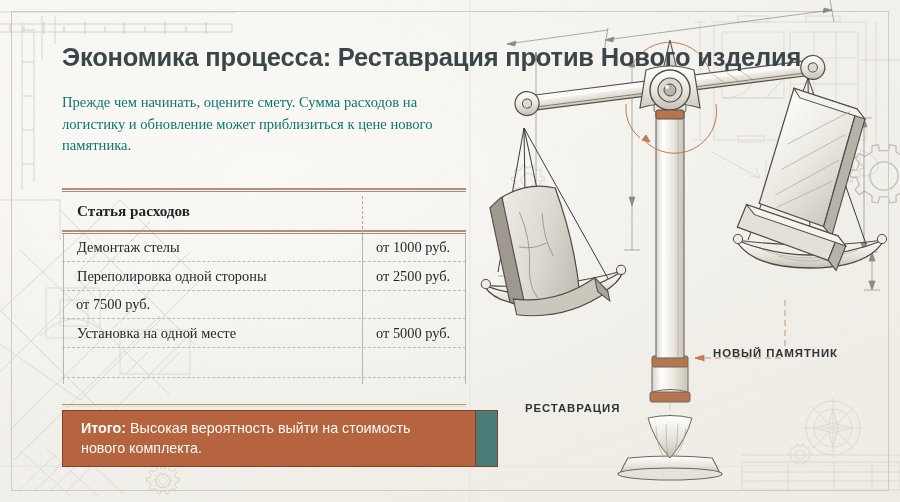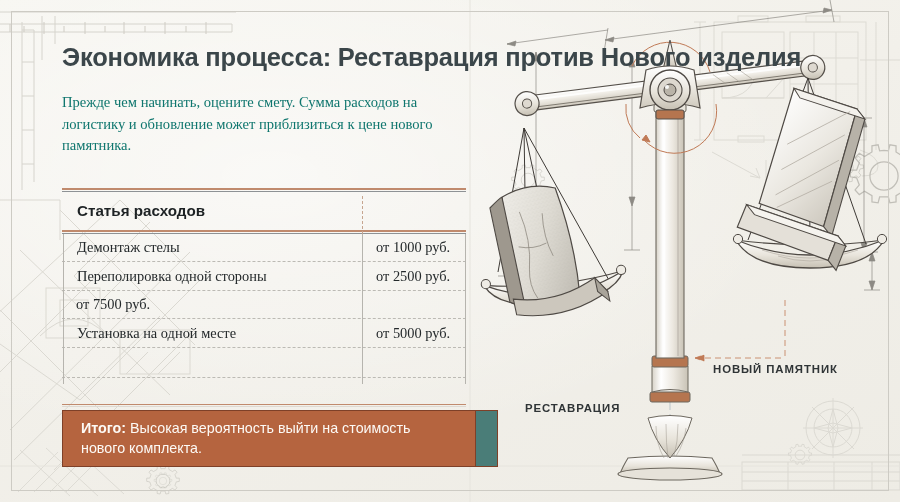--- a/index.html
+++ b/index.html
@@ -98,21 +98,21 @@
     border-top: 2px solid #c08a6d;
     border-bottom: 1px solid #8e9295;
   }
 
   .thead {
     display: flex;
     align-items: center;
     height: 38px;
   }
   .th {
-    font-family: Liberation Sans, sans-serif;
+    font-family: Liberation Serif, serif;
     font-weight: 700;
     font-size: 15.2px;
     color: #1d2224;
   }
   .col-item { width: 300px; padding-left: 15px; }
   .col-price { width: 104px; padding-left: 14px; }
 
   .tbody { position: relative; }
 
   .trow {
@@ -201,21 +201,21 @@
 
   .ill-label {
     position: absolute;
     font-size: 11.4px;
     font-weight: 700;
     letter-spacing: 0.9px;
     color: #2f3436;
     white-space: nowrap;
   }
   .label-resto { left: 525px; top: 402px; }
-  .label-new   { left: 713px; top: 363px; }
+  .label-new   { left: 713px; top: 347px; }
 </style>
 </head>
 <body>
 
 <div class="slide">
 
   <div class="paper-grain"></div>
 
   <div class="blueprint">
     <svg viewBox="0 0 900 502" xmlns="http://www.w3.org/2000/svg">

